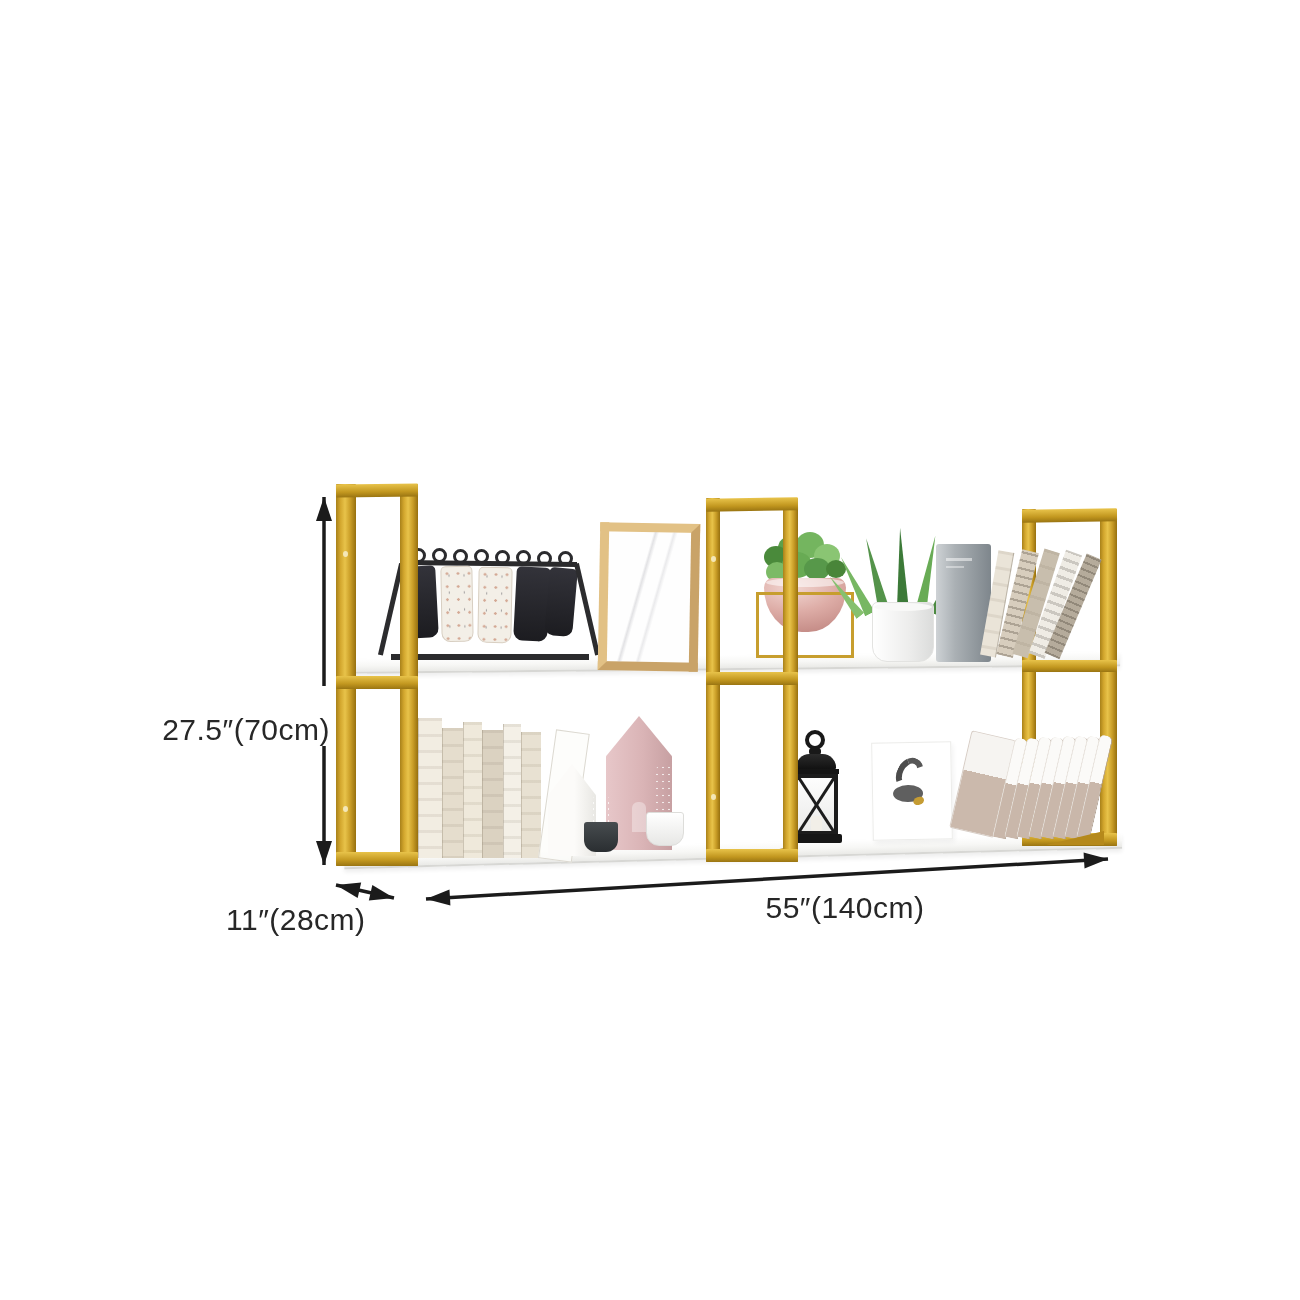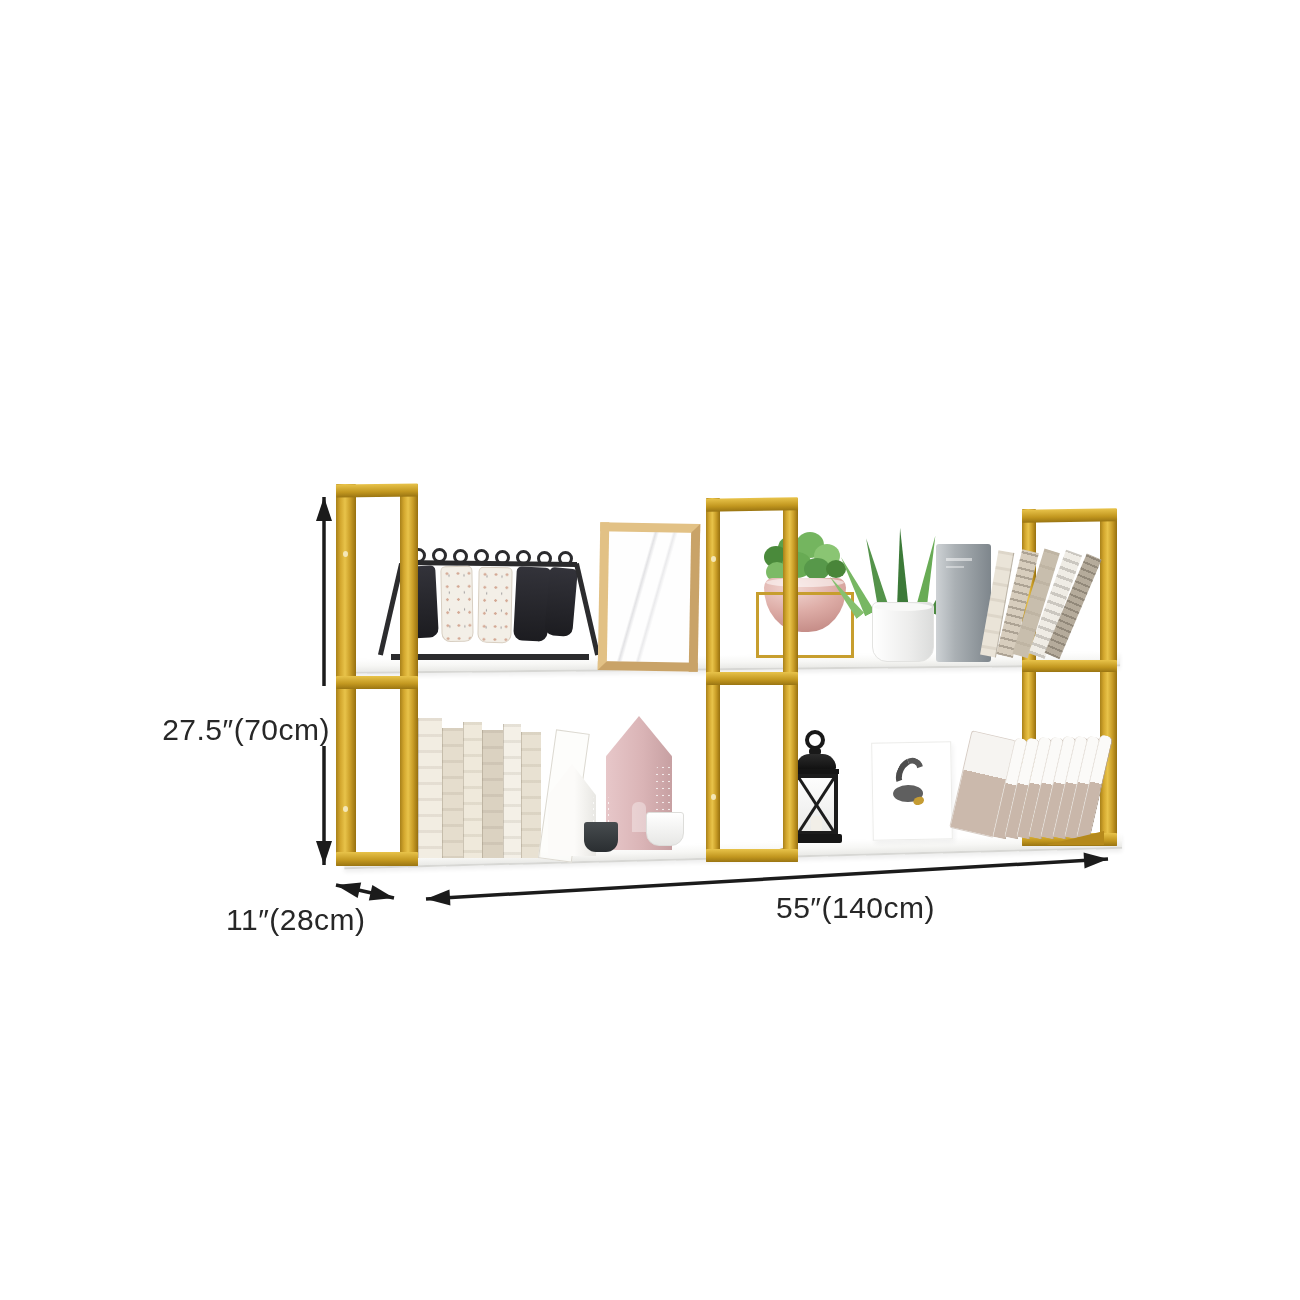--- a/index.html
+++ b/index.html
@@ -190,15 +190,15 @@
       </marker>
     </defs>
     <line x1="324" y1="497" x2="324" y2="686" stroke="#1b1b1b" stroke-width="3.5" marker-start="url(#arrS)"></line>
     <line x1="324" y1="746" x2="324" y2="865" stroke="#1b1b1b" stroke-width="3.5" marker-end="url(#arrE)"></line>
     <line x1="336" y1="885" x2="394" y2="898" stroke="#1b1b1b" stroke-width="3.5" marker-start="url(#arrS)" marker-end="url(#arrE)"></line>
     <line x1="426" y1="899" x2="1108" y2="859" stroke="#1b1b1b" stroke-width="3.5" marker-start="url(#arrS)" marker-end="url(#arrE)"></line>
   </svg>
 
   <div class="abs dim-label" style="left:155px;top:697px;width:175px;text-align:right;z-index:41;margin-top:16px;">27.5″(70cm)</div>
   <div class="abs dim-label" style="left:226px;top:903px;z-index:41;text-align:center;">11″(28cm)</div>
-  <div class="abs dim-label" style="left:755px;top:891px;width:180px;text-align:right;z-index:41;">55″(140cm)</div>
+  <div class="abs dim-label" style="left:755px;top:891px;width:180px;text-align:center;z-index:41;">55″(140cm)</div>
 
 </div>
 
 </body></html>

